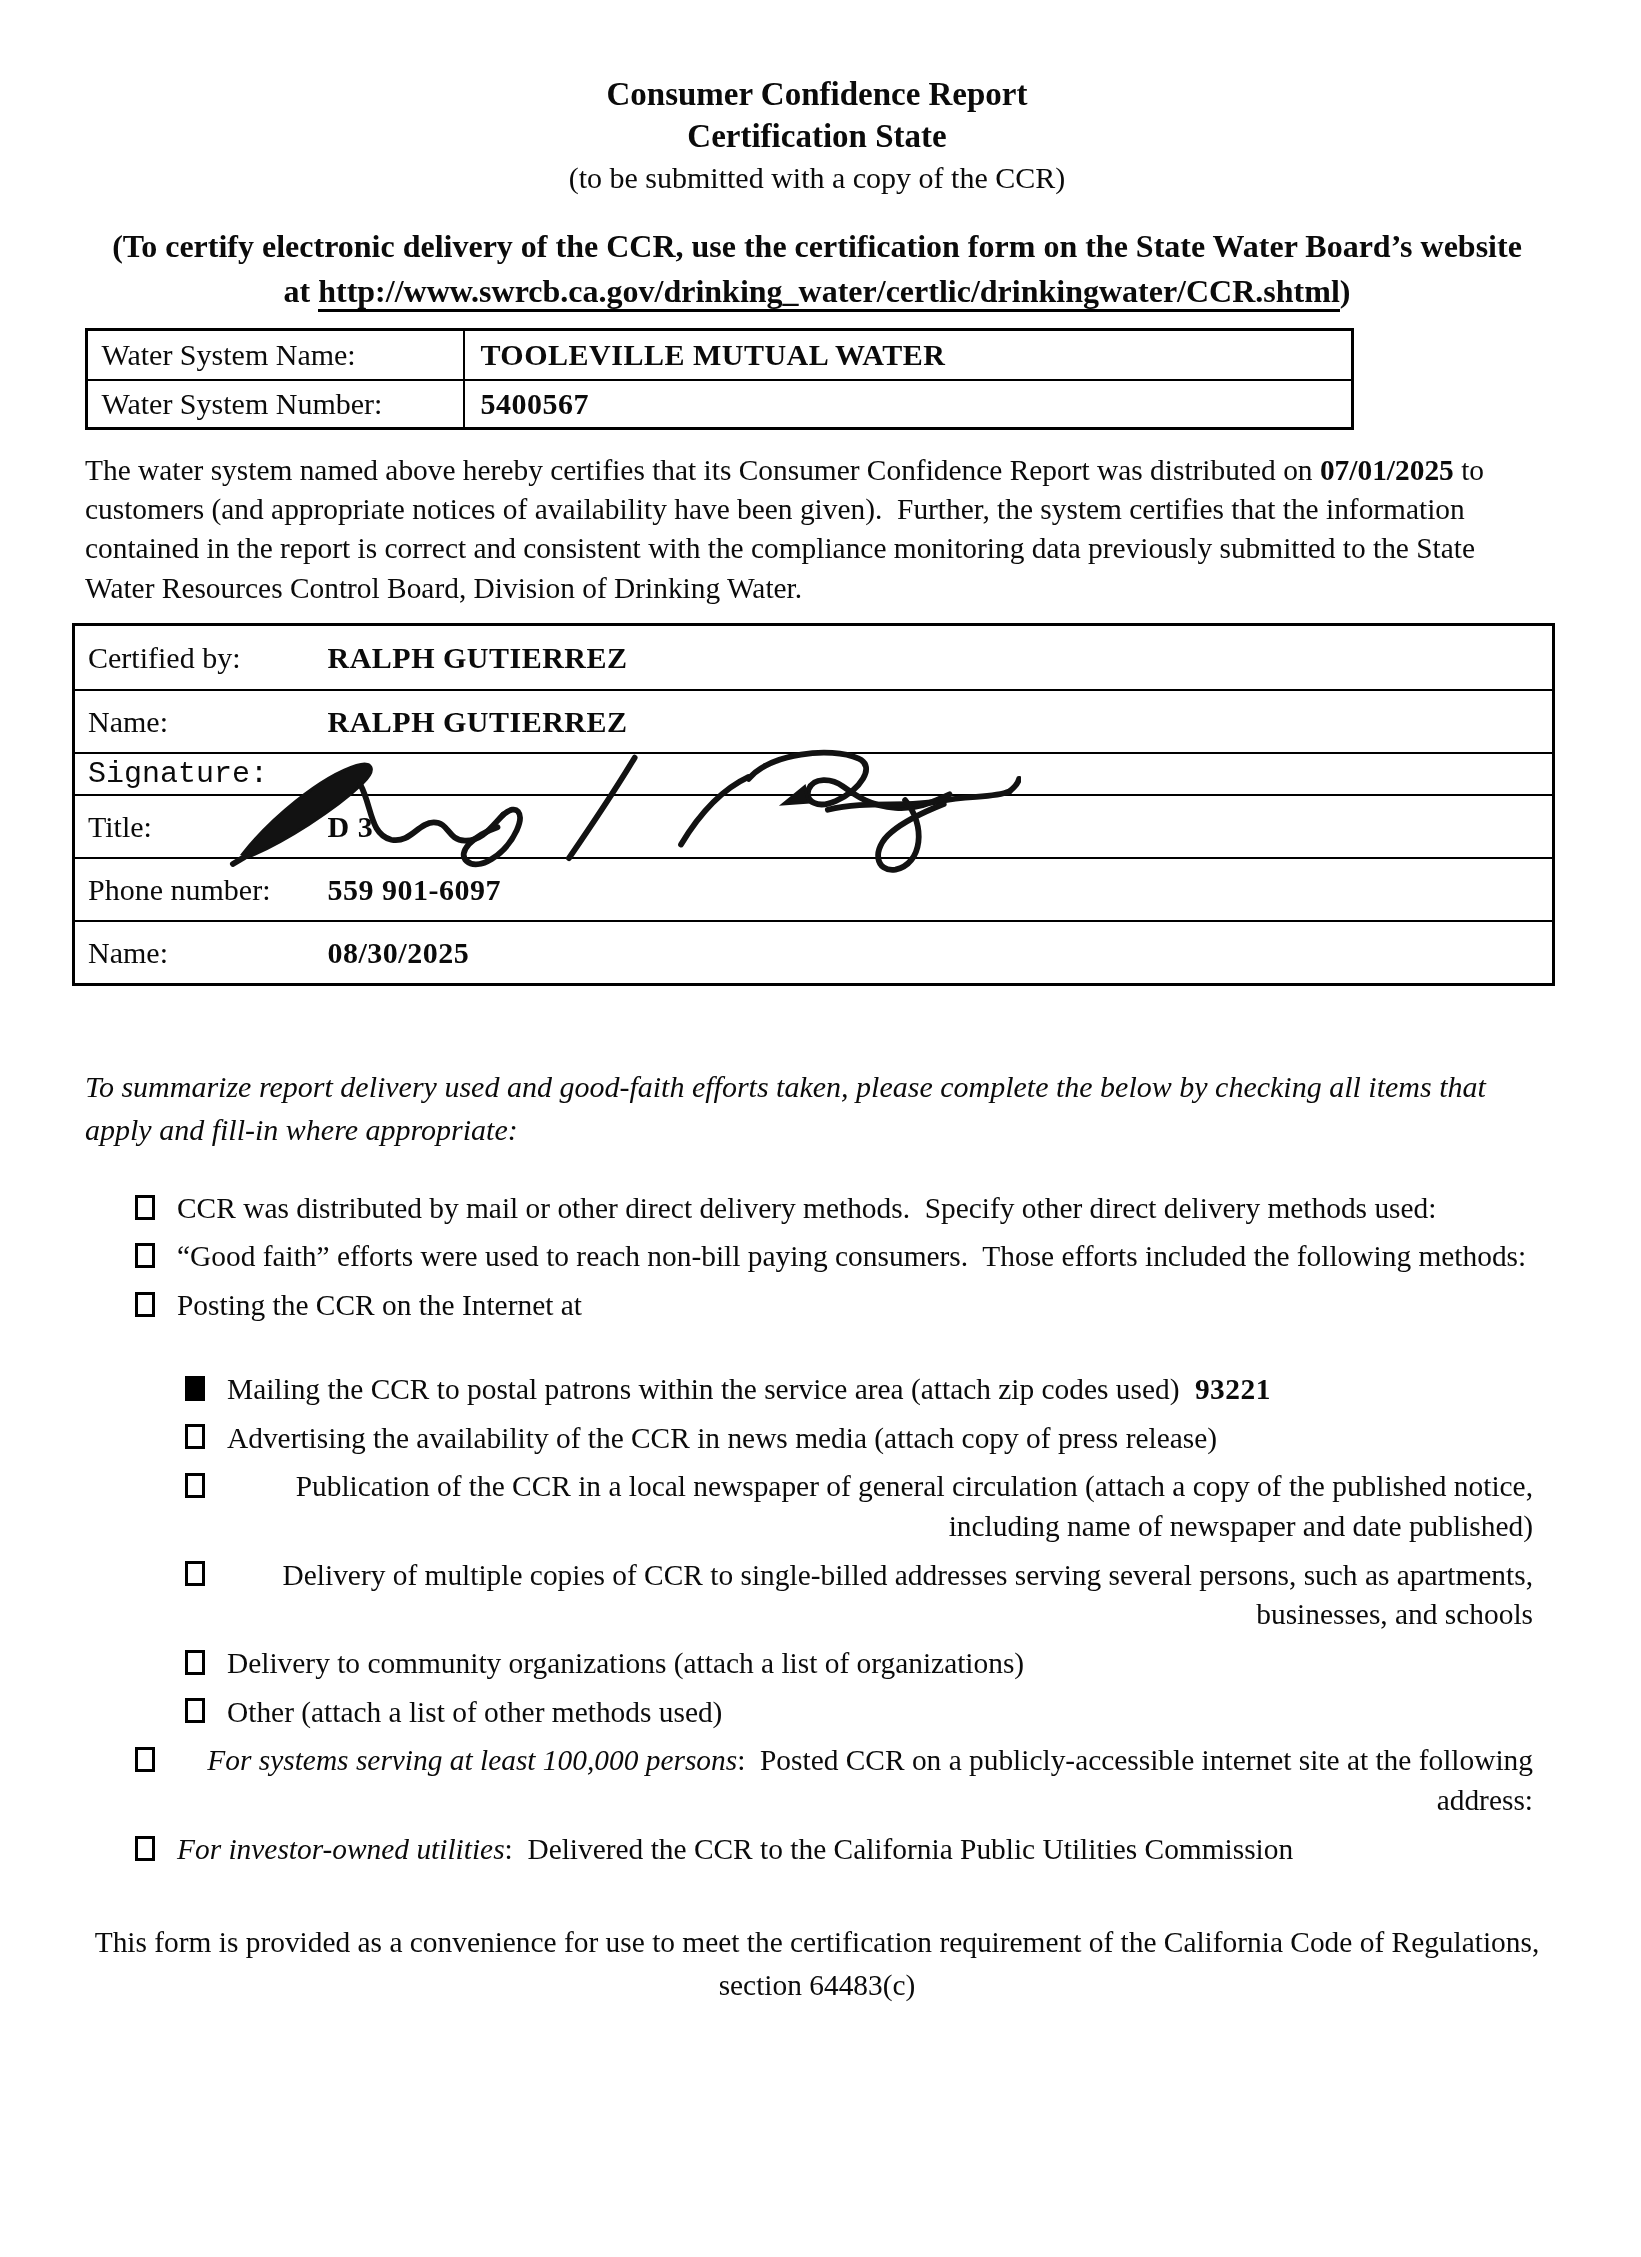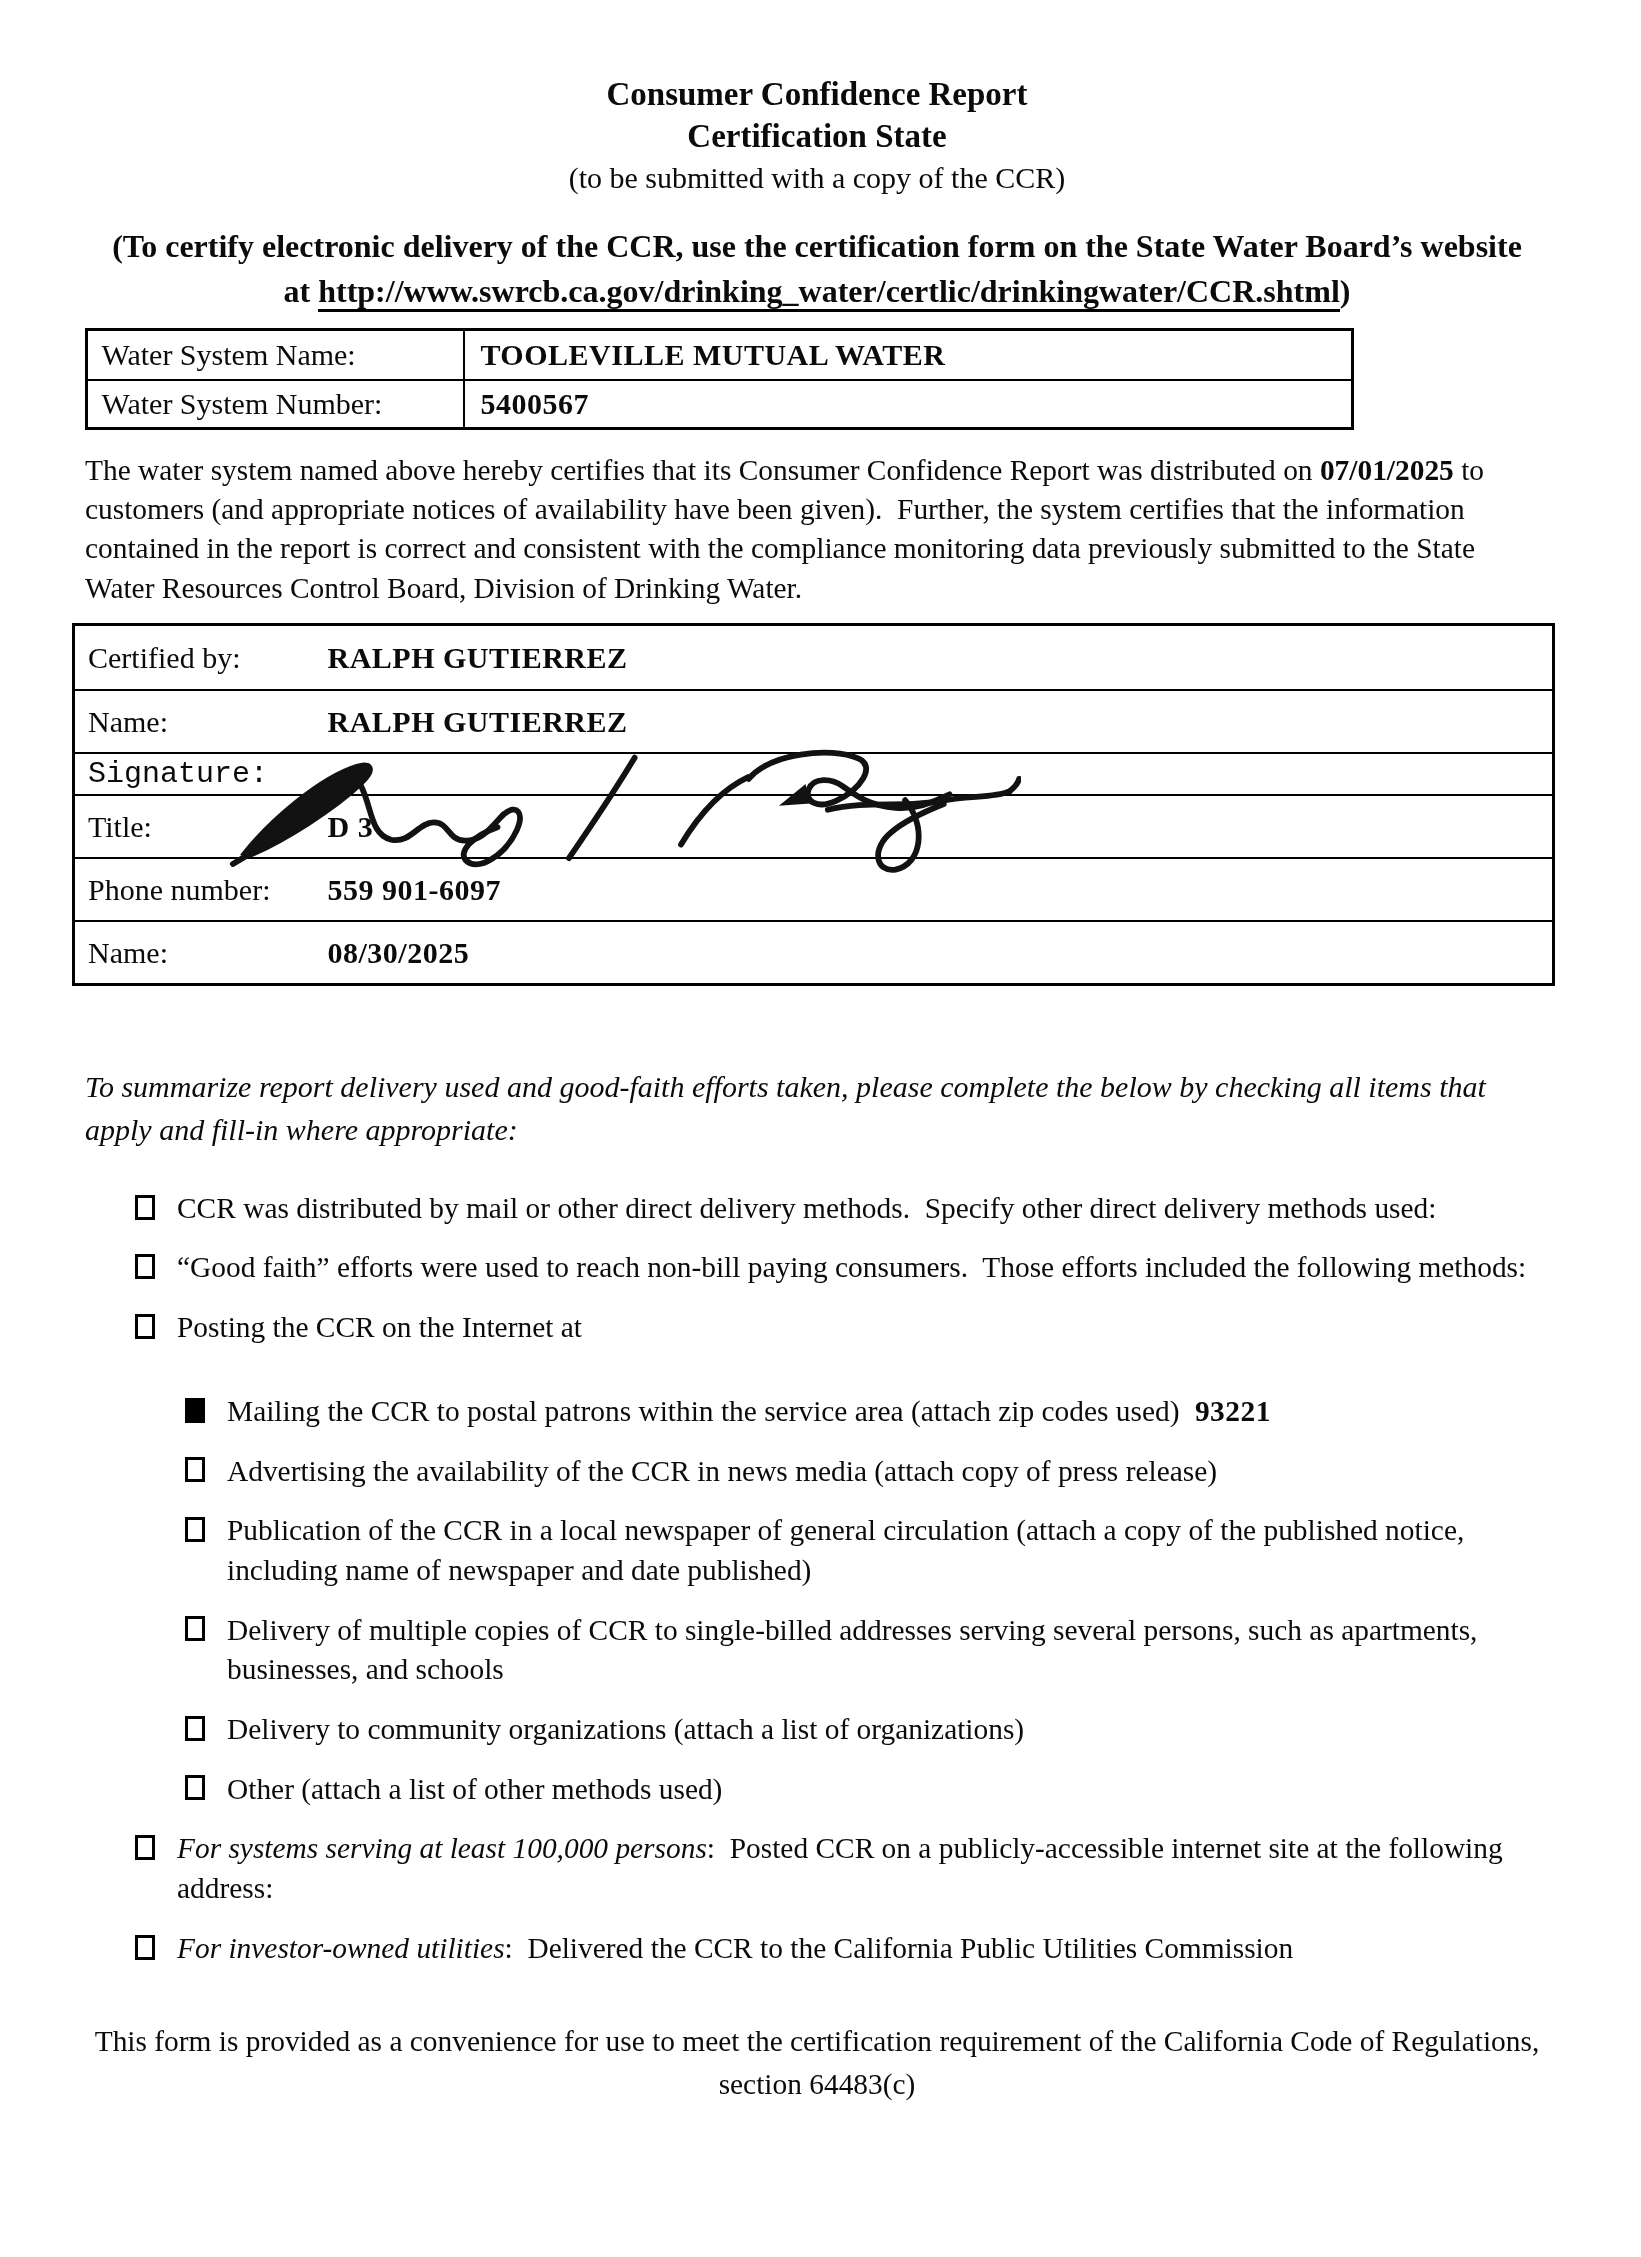--- a/index.html
+++ b/index.html
@@ -38,21 +38,21 @@
   .tbl2 .row.sig-row { height:42px;font-family:Liberation Mono, monospace; }
   .tbl2 .lbl { padding-left:13.5px; font-size:30px; display:flex; align-items:center; }
   .tbl2 .val { font-size:30px; font-weight:bold; display:flex; align-items:center; letter-spacing:0.5px; }
   .sig-wrap { position:absolute; left:154px; top:-7.7px; width:792px; height:145px; z-index:6; pointer-events:none; }
 
   
   .summary { margin-top:80px; font-style:italic; font-size:30px; line-height:1.43; width:1429px; }
 
   
   .checklist { margin-top:37px; font-size:29.4px; line-height:1.35; }
-  .check-item { display:flex; align-items:flex-start; margin:20px 0; width:1448px; }
+  .check-item { display:flex; align-items:flex-start; margin:9px 0; width:1448px;text-align:right; }
   .lvl1 { padding-left:50px; }
   .lvl2 { padding-left:100px; }
   .cb { flex:0 0 auto; width:20px; height:25px; border:3.9px solid #000; margin-right:22px; margin-top:5.8px; background:#fff; }
   .cb.filled { background:#000; }
   .txt { white-space:pre-wrap; }
   .gap-before { margin-top:44px; }
   .zip { font-weight:bold; margin-left:15.4px; letter-spacing:0.5px; }
 
   
   .footer { margin:52px auto 0 auto; text-align:center; font-size:29.4px; line-height:1.45; width:1453px; }

